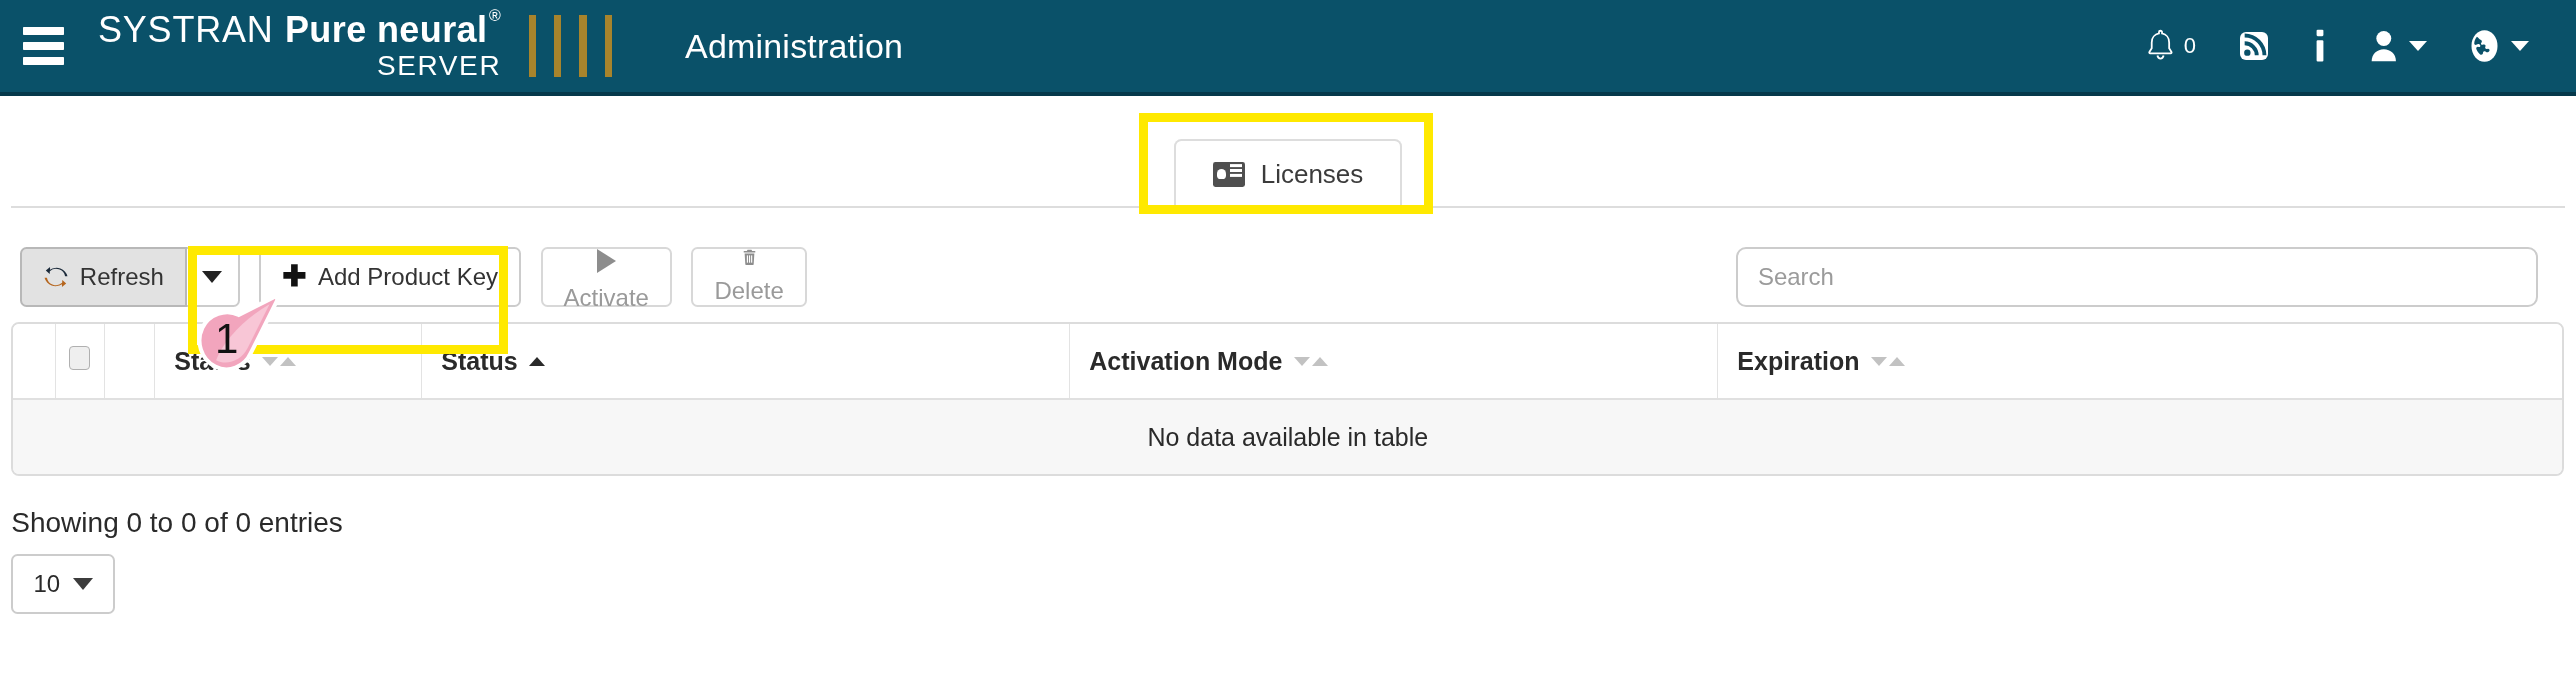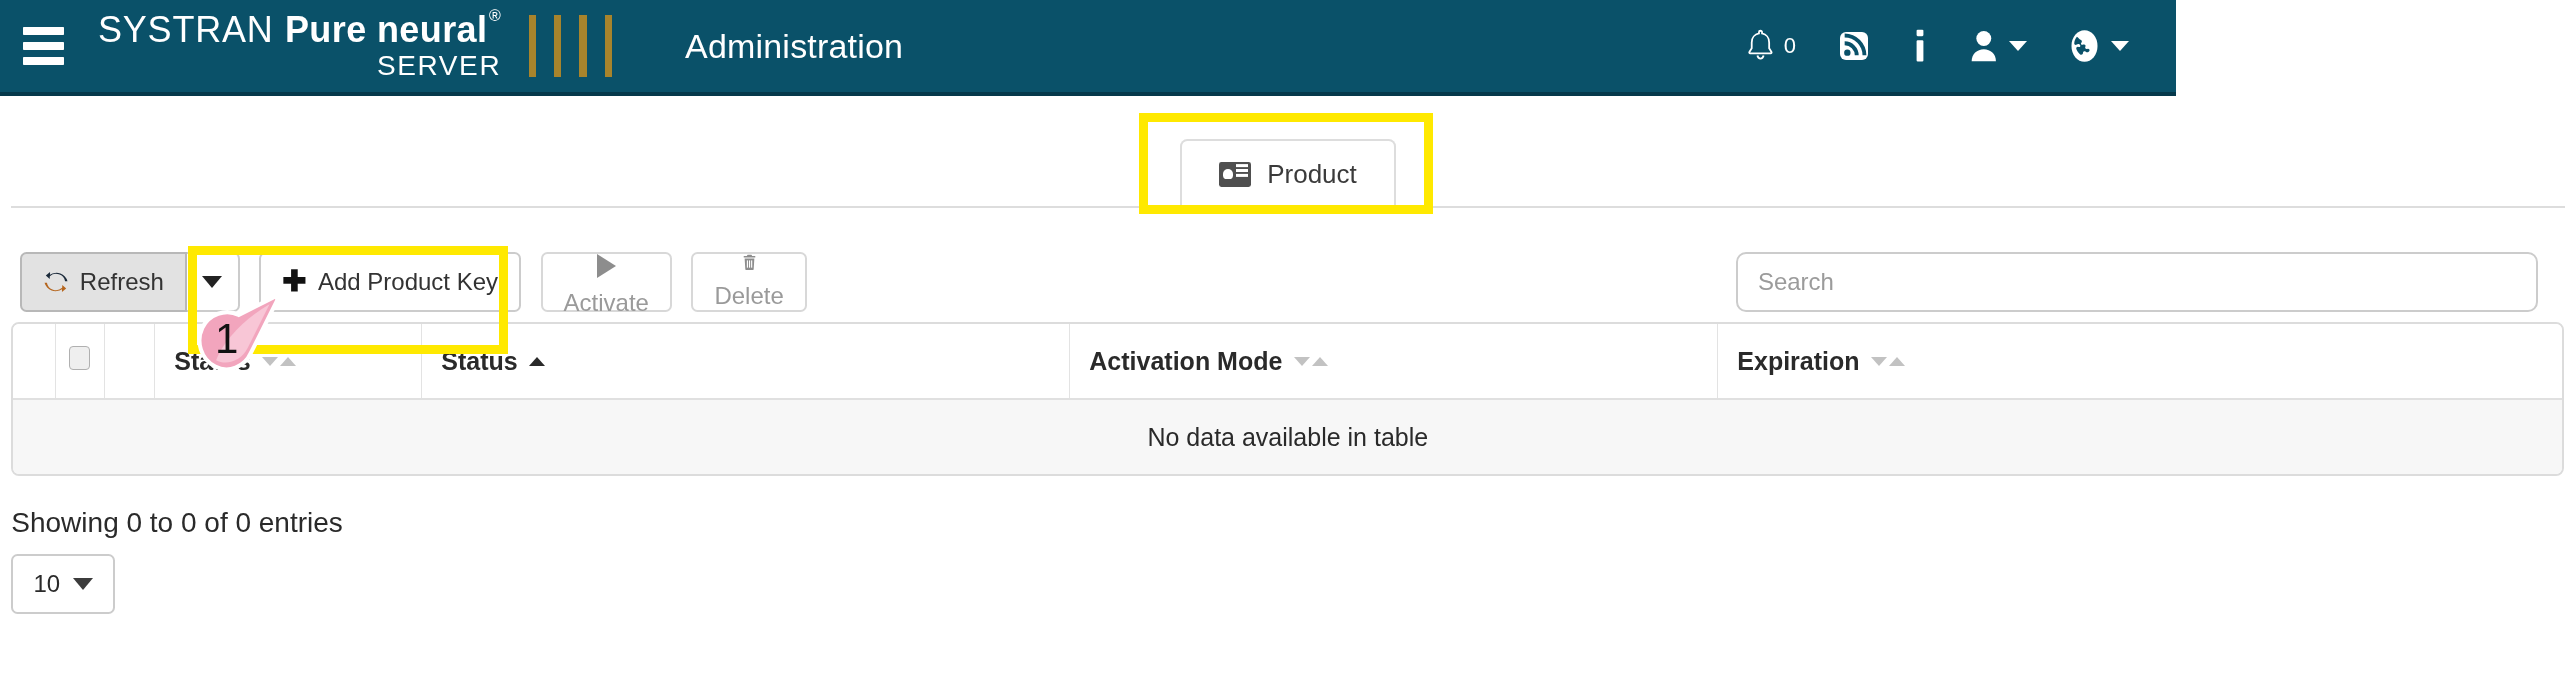--- a/index.html
+++ b/index.html
@@ -6,21 +6,21 @@
   html, body {
     margin: 0; padding: 0;
     background: #ffffff;
     font-family: "Liberation Sans", sans-serif;
   }
   body { width: 2576px; height: 680px; overflow: hidden; position: relative; }
 
   
   .topbar {
     position: absolute; left: 0; top: 0;
-    width: 2176px; height: 96px;
+    width: 2576px; height: 96px;
     background: #0a5169;
     border-bottom: 4px solid #06394b;
     display: flex; align-items: center;
   }
   .hamburger {
     width: 41px; margin-left: 23px;
     display: flex; flex-direction: column; gap: 7.3px;
     cursor: pointer;
   }
   .hamburger span { display: block; height: 8px; background: #ffffff; border-radius: 0.8px; }
@@ -99,21 +99,21 @@
   .idcard-icon::after {
     content: ""; position: absolute; right: 3.2px; top: 7.3px;
     width: 12px; height: 2.4px; background: #ffffff;
     box-shadow: 0 4.9px 0 0 #ffffff, 0 -4.9px 0 0 #ffffff;
   }
 
   
   .toolbar {
     position: absolute; left: 0; top: 247px;
     width: 2553px; height: 65px;
-    display: flex; align-items: flex-end;
+    display: flex; align-items: flex-start;
   }
   .btn {
     height: 60px;
     display: inline-flex; align-items: center; gap: 11.3px;
     padding: 0 21px;
     font-size: 24px; color: #333333;
     background: #ffffff; border: 2.4px solid #cccccc; border-radius: 6.5px;
     cursor: pointer; white-space: nowrap;
   }
   .btn.grey { background: #e2e2e2; border-color: #b8b8b8; }
@@ -293,21 +293,21 @@
       </svg>
       <span class="caret-down"></span>
     </div>
 
   </div>
 </div>
 
 <div class="tabstrip">
   <div class="tab">
     <span class="idcard-icon"></span>
-    <span>Product</span>
+    <span>Licenses</span>
   </div>
 </div>
 
 <div class="toolbar">
 
   <div class="btn-group">
     <div class="btn grey">
       <svg width="26" height="26" viewBox="0 0 24 24">
         <path d="M20.4 11.3A8.5 8.5 0 0 0 6.3 6.6l-.1 2.6 -3.6-3.1 3.9-3.3v2.5A10.7 10.7 0 0 1 22.6 11.3z" fill="#1b2a3a"></path>
         <path d="M3.6 12.7a8.5 8.5 0 0 0 14.1 4.7l.1-2.6 3.6 3.1-3.9 3.3v-2.5A10.7 10.7 0 0 1 1.4 12.7z" fill="#b5651d"></path>

